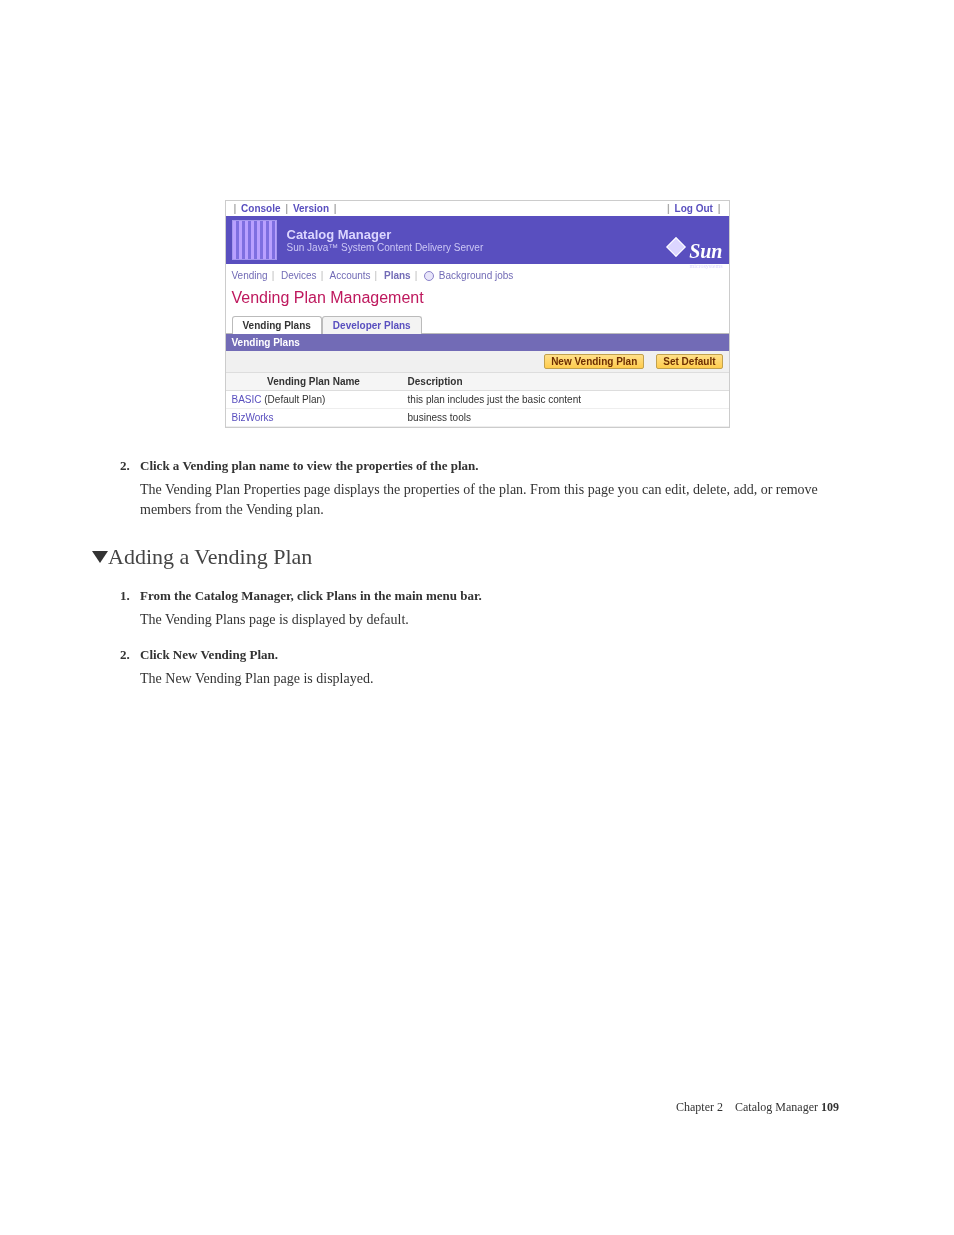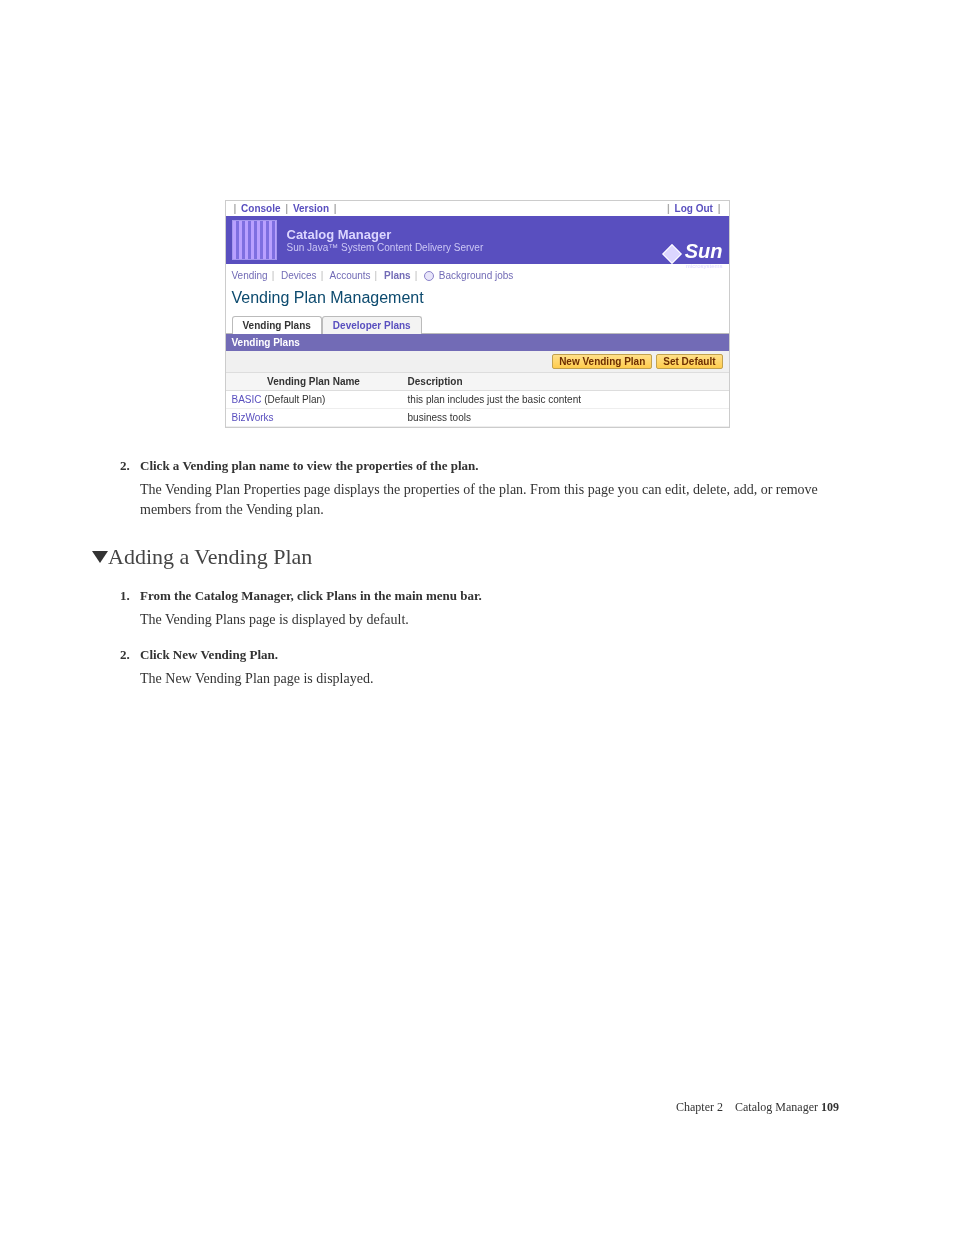--- a/index.html
+++ b/index.html
@@ -54,23 +54,23 @@
     height: 40px;
     background: repeating-linear-gradient(90deg, #b9a0ff 0 3px, #7e6fe0 3px 6px);
     border: 1px solid #a597ee;
     margin-right: 10px;
   }
   .banner-title { font-size: 13px; font-weight: bold; color: #dcd6ff; }
   .banner-sub { font-size: 10px; color: #ccc7f5; }
   .banner-right {
     margin-left: auto;
     display: flex;
-    align-items: center;
+    align-items: flex-start;
     gap: 4px;
-    font-family: Liberation Sans, sans-serif;
+    font-family: Liberation Serif, serif;
     font-style: italic;
     font-size: 20px;
     font-weight: bold;
     margin-top: 28px;
   }
   .sun-diamond {
     width: 14px; height: 14px;
     transform: rotate(45deg);
     background: #dcd6ff;
     border: 1px solid #fff;
@@ -94,21 +94,21 @@
     border-radius: 50%;
     background: #e8e5fa;
     vertical-align: middle;
     margin-right: 2px;
     position: relative;
   }
 
   .page-h1 {
     padding: 6px 6px 8px 6px;
     font-size: 16px;
-    color: #0c4a6e;
+    color: #be185d;
     font-weight: normal;
   }
 
   
   .tabs {
     display: flex;
     border-bottom: 1px solid #bbb;
     padding: 0 6px;
     gap: 0;
   }
@@ -133,21 +133,21 @@
     color: #fff;
     padding: 3px 6px;
     font-size: 10px;
     font-weight: bold;
   }
   .action-row {
     background: #f0f0f0;
     padding: 3px 6px;
     display: flex;
     justify-content: flex-end;
-    gap: 4px;
+    gap: 12px;
     border-bottom: 1px solid #ddd;
   }
   .btn {
     border: 1px solid #c2a14d;
     background: linear-gradient(#ffe08a, #ffcc4d);
     color: #6d2d00;
     font-size: 10px;
     font-weight: bold;
     padding: 1px 6px;
     border-radius: 2px;

